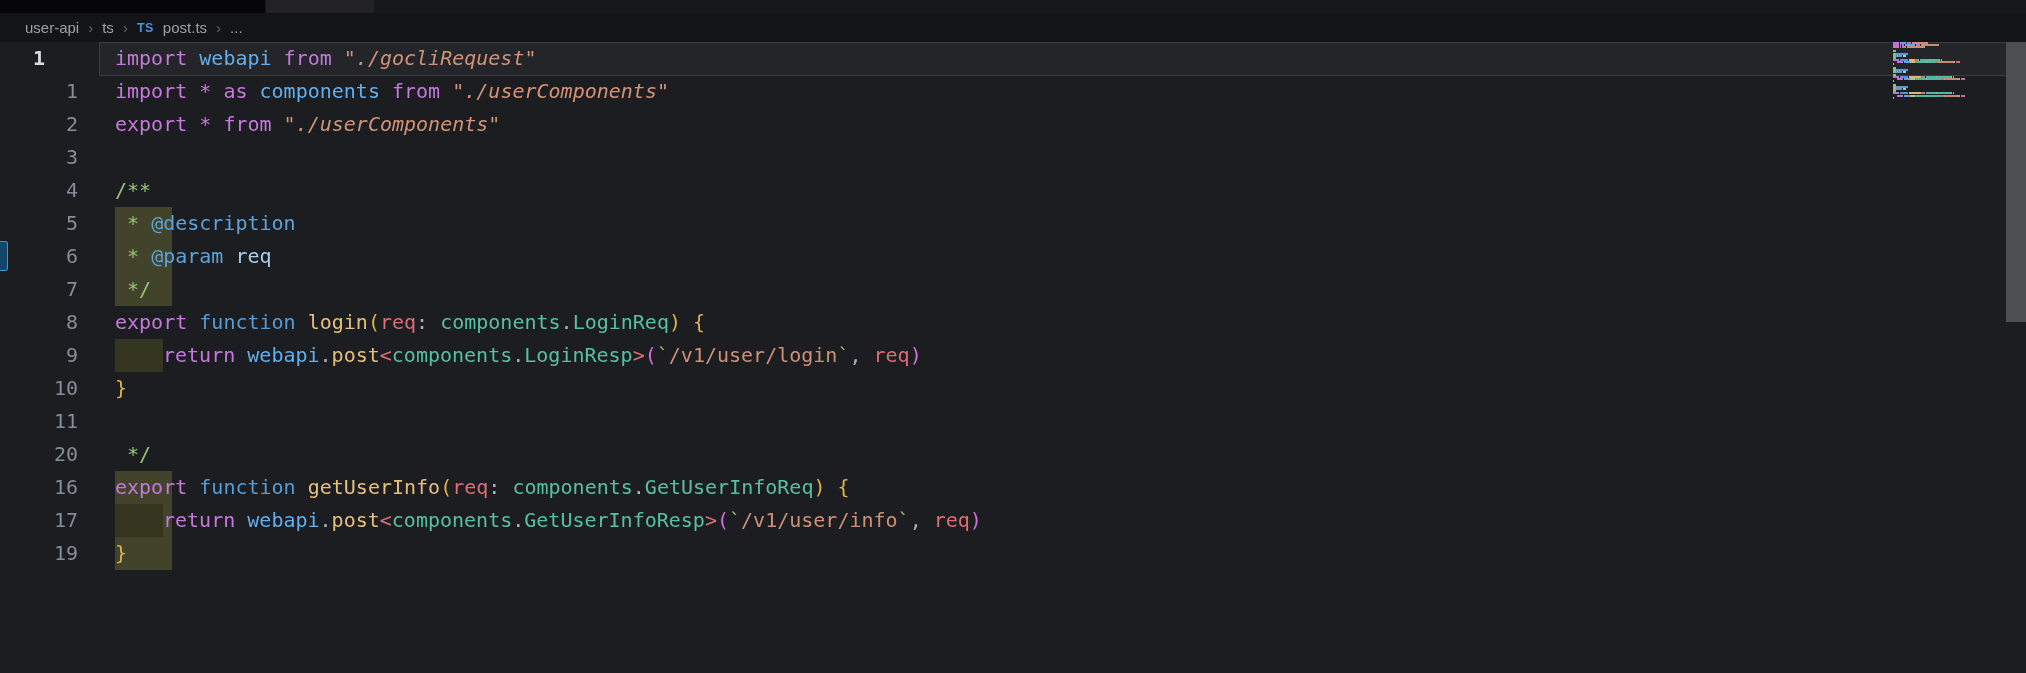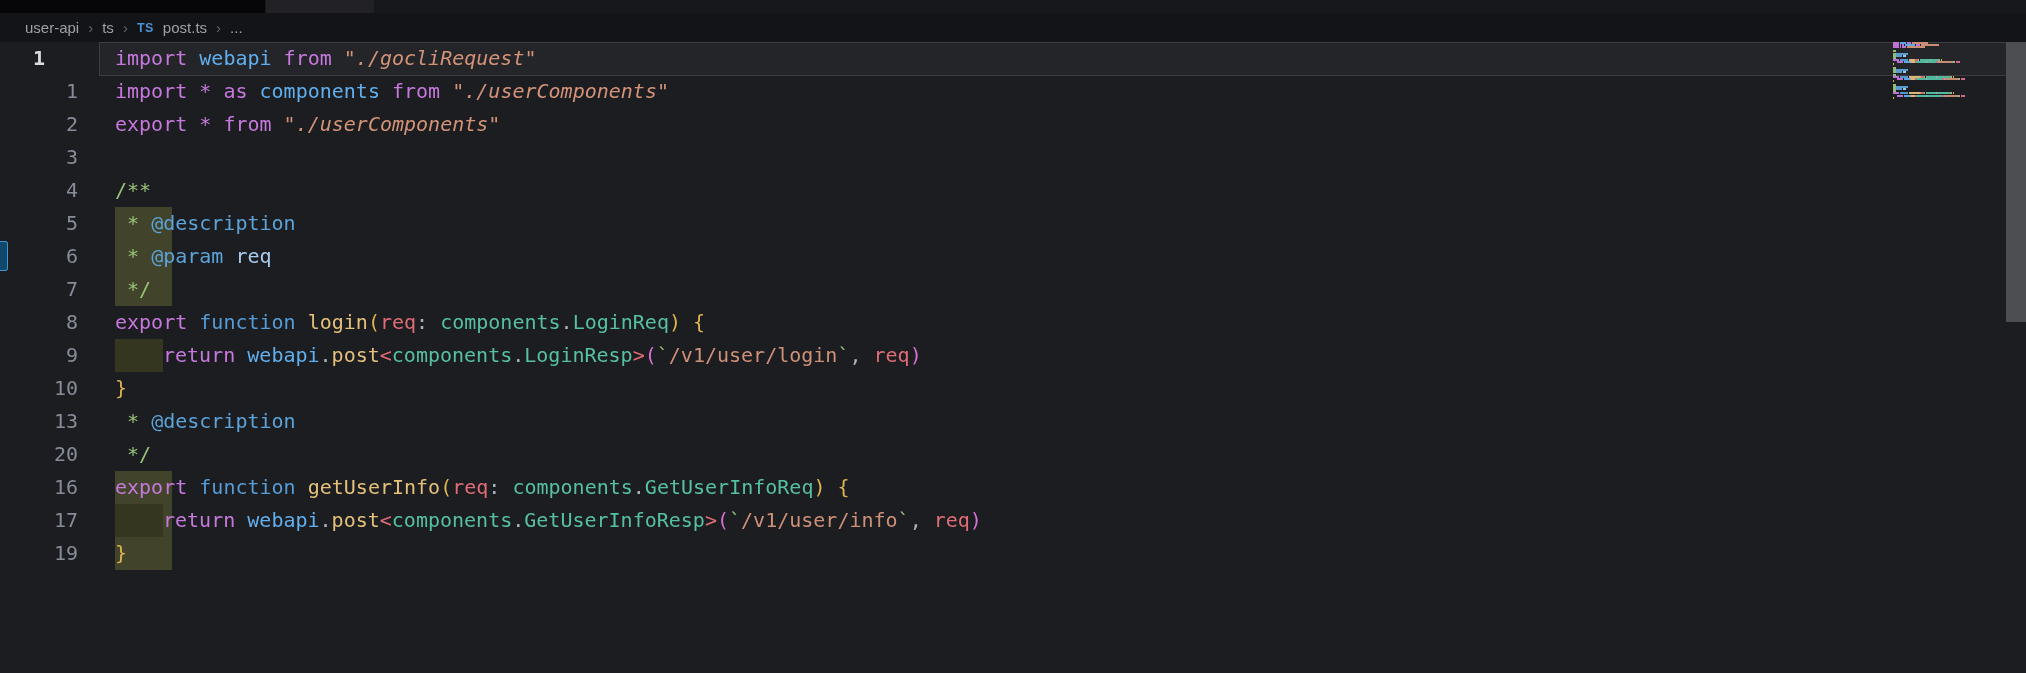--- a/index.html
+++ b/index.html
@@ -82,21 +82,21 @@
         <div class="row"><span class="gutter">1</span><span class="code"><span class="tk tk-kw" style="color: rgb(198, 120, 221);">import</span><span class="tk tk-ws" style="color: rgb(171, 178, 191);"> </span><span class="tk tk-kw" style="color: rgb(198, 120, 221);">*</span><span class="tk tk-ws" style="color: rgb(171, 178, 191);"> </span><span class="tk tk-kw" style="color: rgb(198, 120, 221);">as</span><span class="tk tk-ws" style="color: rgb(171, 178, 191);"> </span><span class="tk tk-blue" style="color: rgb(97, 175, 239);">components</span><span class="tk tk-ws" style="color: rgb(171, 178, 191);"> </span><span class="tk tk-kw" style="color: rgb(198, 120, 221);">from</span><span class="tk tk-ws" style="color: rgb(171, 178, 191);"> </span><span class="tk tk-str" style="color: rgb(212, 147, 121);">"./userComponents"</span></span></div>
         <div class="row"><span class="gutter">2</span><span class="code"><span class="tk tk-kw" style="color: rgb(198, 120, 221);">export</span><span class="tk tk-ws" style="color: rgb(171, 178, 191);"> </span><span class="tk tk-kw" style="color: rgb(198, 120, 221);">*</span><span class="tk tk-ws" style="color: rgb(171, 178, 191);"> </span><span class="tk tk-kw" style="color: rgb(198, 120, 221);">from</span><span class="tk tk-ws" style="color: rgb(171, 178, 191);"> </span><span class="tk tk-str" style="color: rgb(212, 147, 121);">"./userComponents"</span></span></div>
         <div class="row"><span class="gutter">3</span><span class="code"></span></div>
         <div class="row"><span class="gutter">4</span><span class="code"><span class="tk tk-cmt" style="color: rgb(152, 195, 121);">/**</span></span></div>
         <div class="row"><span class="gutter">5</span><span class="code"><span class="tk tk-cmt" style="color: rgb(152, 195, 121);"> * </span><span class="tk tk-tag" style="color: rgb(91, 163, 217);">@description</span></span></div>
         <div class="row"><span class="gutter">6</span><span class="code"><span class="tk tk-cmt" style="color: rgb(152, 195, 121);"> * </span><span class="tk tk-tag" style="color: rgb(91, 163, 217);">@param</span><span class="tk tk-ws" style="color: rgb(171, 178, 191);"> </span><span class="tk tk-pale" style="color: rgb(169, 205, 238);">req</span></span></div>
         <div class="row"><span class="gutter">7</span><span class="code"><span class="tk tk-cmt" style="color: rgb(152, 195, 121);"> */</span></span></div>
         <div class="row"><span class="gutter">8</span><span class="code"><span class="tk tk-kw" style="color: rgb(198, 120, 221);">export</span><span class="tk tk-ws" style="color: rgb(171, 178, 191);"> </span><span class="tk tk-kwb" style="color: rgb(86, 156, 214);">function</span><span class="tk tk-ws" style="color: rgb(171, 178, 191);"> </span><span class="tk tk-fn" style="color: rgb(229, 192, 123);">login</span><span class="tk tk-b1" style="color: rgb(223, 180, 78);">(</span><span class="tk tk-red" style="color: rgb(224, 108, 117);">req</span><span class="tk tk-pun" style="color: rgb(171, 178, 191);">:</span><span class="tk tk-ws" style="color: rgb(171, 178, 191);"> </span><span class="tk tk-type" style="color: rgb(86, 192, 162);">components</span><span class="tk tk-pun" style="color: rgb(171, 178, 191);">.</span><span class="tk tk-type" style="color: rgb(86, 192, 162);">LoginReq</span><span class="tk tk-b1" style="color: rgb(223, 180, 78);">)</span><span class="tk tk-ws" style="color: rgb(171, 178, 191);"> </span><span class="tk tk-b1" style="color: rgb(223, 180, 78);">{</span></span></div>
         <div class="row"><span class="gutter">9</span><span class="code"><span class="tk tk-ind" style="color: rgb(171, 178, 191);">    </span><span class="tk tk-kw" style="color: rgb(198, 120, 221);">return</span><span class="tk tk-ws" style="color: rgb(171, 178, 191);"> </span><span class="tk tk-blue" style="color: rgb(97, 175, 239);">webapi</span><span class="tk tk-pun" style="color: rgb(171, 178, 191);">.</span><span class="tk tk-fn" style="color: rgb(229, 192, 123);">post</span><span class="tk tk-red" style="color: rgb(224, 108, 117);">&lt;</span><span class="tk tk-type" style="color: rgb(86, 192, 162);">components</span><span class="tk tk-pun" style="color: rgb(171, 178, 191);">.</span><span class="tk tk-type" style="color: rgb(86, 192, 162);">LoginResp</span><span class="tk tk-red" style="color: rgb(224, 108, 117);">&gt;</span><span class="tk tk-b2" style="color: rgb(214, 112, 214);">(</span><span class="tk tk-grn" style="color: rgb(152, 195, 121);">`</span><span class="tk tk-str2" style="color: rgb(206, 145, 120);">/v1/user/login</span><span class="tk tk-grn" style="color: rgb(152, 195, 121);">`</span><span class="tk tk-pun" style="color: rgb(171, 178, 191);">,</span><span class="tk tk-ws" style="color: rgb(171, 178, 191);"> </span><span class="tk tk-red" style="color: rgb(224, 108, 117);">req</span><span class="tk tk-b2" style="color: rgb(214, 112, 214);">)</span></span></div>
         <div class="row"><span class="gutter">10</span><span class="code"><span class="tk tk-b1" style="color: rgb(223, 180, 78);">}</span></span></div>
-        <div class="row"><span class="gutter">13</span><span class="code"><span class="tk tk-cmt" style="color: rgb(152, 195, 121);"> * </span><span class="tk tk-tag" style="color: rgb(91, 163, 217);">@description</span></span></div>
+        <div class="row"><span class="gutter">11</span><span class="code"></span></div>
         <div class="row"><span class="gutter">20</span><span class="code"><span class="tk tk-cmt" style="color: rgb(152, 195, 121);"> */</span></span></div>
         <div class="row"><span class="gutter">16</span><span class="code"><span class="tk tk-kw" style="color: rgb(198, 120, 221);">export</span><span class="tk tk-ws" style="color: rgb(171, 178, 191);"> </span><span class="tk tk-kwb" style="color: rgb(86, 156, 214);">function</span><span class="tk tk-ws" style="color: rgb(171, 178, 191);"> </span><span class="tk tk-fn" style="color: rgb(229, 192, 123);">getUserInfo</span><span class="tk tk-b1" style="color: rgb(223, 180, 78);">(</span><span class="tk tk-red" style="color: rgb(224, 108, 117);">req</span><span class="tk tk-pun" style="color: rgb(171, 178, 191);">:</span><span class="tk tk-ws" style="color: rgb(171, 178, 191);"> </span><span class="tk tk-type" style="color: rgb(86, 192, 162);">components</span><span class="tk tk-pun" style="color: rgb(171, 178, 191);">.</span><span class="tk tk-type" style="color: rgb(86, 192, 162);">GetUserInfoReq</span><span class="tk tk-b1" style="color: rgb(223, 180, 78);">)</span><span class="tk tk-ws" style="color: rgb(171, 178, 191);"> </span><span class="tk tk-b1" style="color: rgb(223, 180, 78);">{</span></span></div>
         <div class="row"><span class="gutter">17</span><span class="code"><span class="tk tk-ind" style="color: rgb(171, 178, 191);">    </span><span class="tk tk-kw" style="color: rgb(198, 120, 221);">return</span><span class="tk tk-ws" style="color: rgb(171, 178, 191);"> </span><span class="tk tk-blue" style="color: rgb(97, 175, 239);">webapi</span><span class="tk tk-pun" style="color: rgb(171, 178, 191);">.</span><span class="tk tk-fn" style="color: rgb(229, 192, 123);">post</span><span class="tk tk-red" style="color: rgb(224, 108, 117);">&lt;</span><span class="tk tk-type" style="color: rgb(86, 192, 162);">components</span><span class="tk tk-pun" style="color: rgb(171, 178, 191);">.</span><span class="tk tk-type" style="color: rgb(86, 192, 162);">GetUserInfoResp</span><span class="tk tk-red" style="color: rgb(224, 108, 117);">&gt;</span><span class="tk tk-b2" style="color: rgb(214, 112, 214);">(</span><span class="tk tk-grn" style="color: rgb(152, 195, 121);">`</span><span class="tk tk-str2" style="color: rgb(206, 145, 120);">/v1/user/info</span><span class="tk tk-grn" style="color: rgb(152, 195, 121);">`</span><span class="tk tk-pun" style="color: rgb(171, 178, 191);">,</span><span class="tk tk-ws" style="color: rgb(171, 178, 191);"> </span><span class="tk tk-red" style="color: rgb(224, 108, 117);">req</span><span class="tk tk-b2" style="color: rgb(214, 112, 214);">)</span></span></div>
         <div class="row"><span class="gutter">19</span><span class="code"><span class="tk tk-b1" style="color: rgb(223, 180, 78);">}</span></span></div>
       </div>
     <div class="minimap" id="minimap">
         <div class="mrow" style="top: 0px;">
           <div class="mseg" style="left: 0px; width: 6px; background: rgb(198, 120, 221);"></div>
           <div class="mseg" style="left: 7px; width: 6px; background: rgb(97, 175, 239);"></div>
           <div class="mseg" style="left: 14px; width: 4px; background: rgb(198, 120, 221);"></div>

